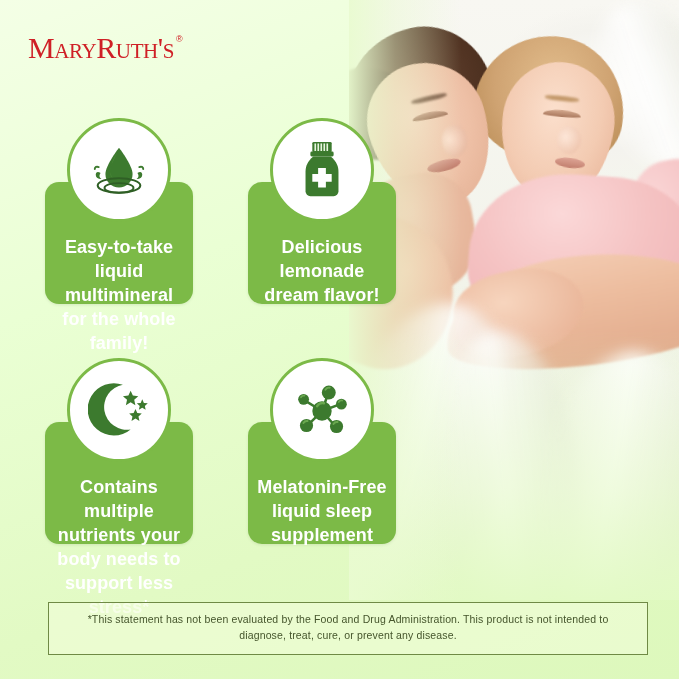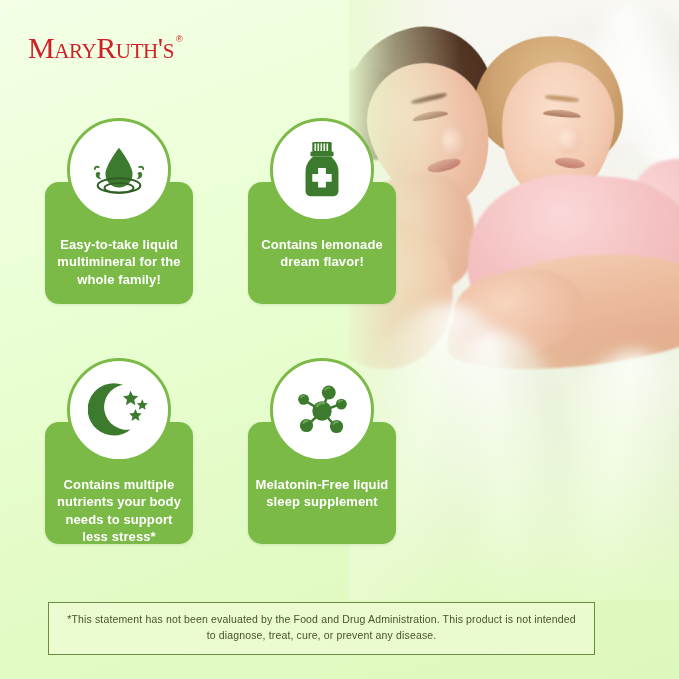--- a/index.html
+++ b/index.html
@@ -269,39 +269,39 @@
     justify-content: center;
     z-index: 2;
   }
   .card-text {
     position: absolute;
     left: 6px;
     top: 118px;
     width: 136px;
     z-index: 3;
     color: #ffffff;
-    font-size: 13px;
+    font-size: 18px;
     line-height: 1.33;
     font-weight: bold;
     text-align: center;
     letter-spacing: .1px;
   }
 
   
   .card-1 { left: 45px;  top: 118px; }
   .card-2 { left: 248px; top: 118px; }
   .card-3 { left: 45px;  top: 358px; }
   .card-4 { left: 248px; top: 358px; }
 
   
   .disclaimer {
     position: absolute;
     left: 48px;
     top: 602px;
-    width: 547px;
+    width: 600px;
     box-sizing: border-box;
     border: 1px solid #6f8a45;
     background: rgba(240, 253, 216, .62);
     padding: 9px 14px 10px;
     z-index: 6;
     text-align: center;
     color: #45552c;
     font-size: 10.5px;
     line-height: 1.5;
     letter-spacing: .15px;
@@ -374,21 +374,21 @@
             <rect x="24.3" y="4.6" width="1.7" height="7.8"></rect>
             <rect x="27.4" y="4.6" width="1.7" height="7.8"></rect>
             <rect x="30.5" y="4.6" width="1.7" height="7.8"></rect>
             <rect x="33.6" y="4.6" width="1.7" height="7.8"></rect>
           </g>
           <rect x="17" y="13" width="24" height="5" rx="1.5" fill="#3c7a2e"></rect>
           <path d="M20 18 L38 18 C44 23 46 28 46 34 L46 54 A5 5 0 0 1 41 59 L17 59 A5 5 0 0 1 12 54 L12 34 C12 28 14 23 20 18 Z" fill="#3c7a2e"></path>
           <path d="M25 30 L33 30 L33 36 L39 36 L39 44 L33 44 L33 50 L25 50 L25 44 L19 44 L19 36 L25 36 Z" fill="#ffffff"></path>
         </svg>
       </div>
-      <div class="card-text">Contains lemonade dream flavor!</div>
+      <div class="card-text">Delicious lemonade dream flavor!</div>
     </div>
 
     <div class="card card-3">
       <div class="card-body"></div>
       <div class="card-circle">
         <svg width="62" height="62" viewBox="0 0 64 64">
           <path d="M36 6 A27 27 0 1 0 44 52 A22 22 0 1 1 36 6 Z" fill="#3c7a2e"></path>
           <path d="M44 12 l2.3 5.1 5.6 .6 -4.2 3.8 1.2 5.5 -4.9 -2.9 -4.9 2.9 1.2 -5.5 -4.2 -3.8 5.6 -.6 Z" fill="#3c7a2e"></path>
           <path d="M56 21 l1.7 3.7 4 .4 -3 2.7 .8 4 -3.5 -2.1 -3.5 2.1 .9 -4 -3 -2.7 4 -.4 Z" fill="#3c7a2e"></path>
           <path d="M49 31 l1.9 4.2 4.6 .5 -3.4 3.1 1 4.5 -4.1 -2.4 -4.1 2.4 1 -4.5 -3.4 -3.1 4.6 -.5 Z" fill="#3c7a2e"></path>

